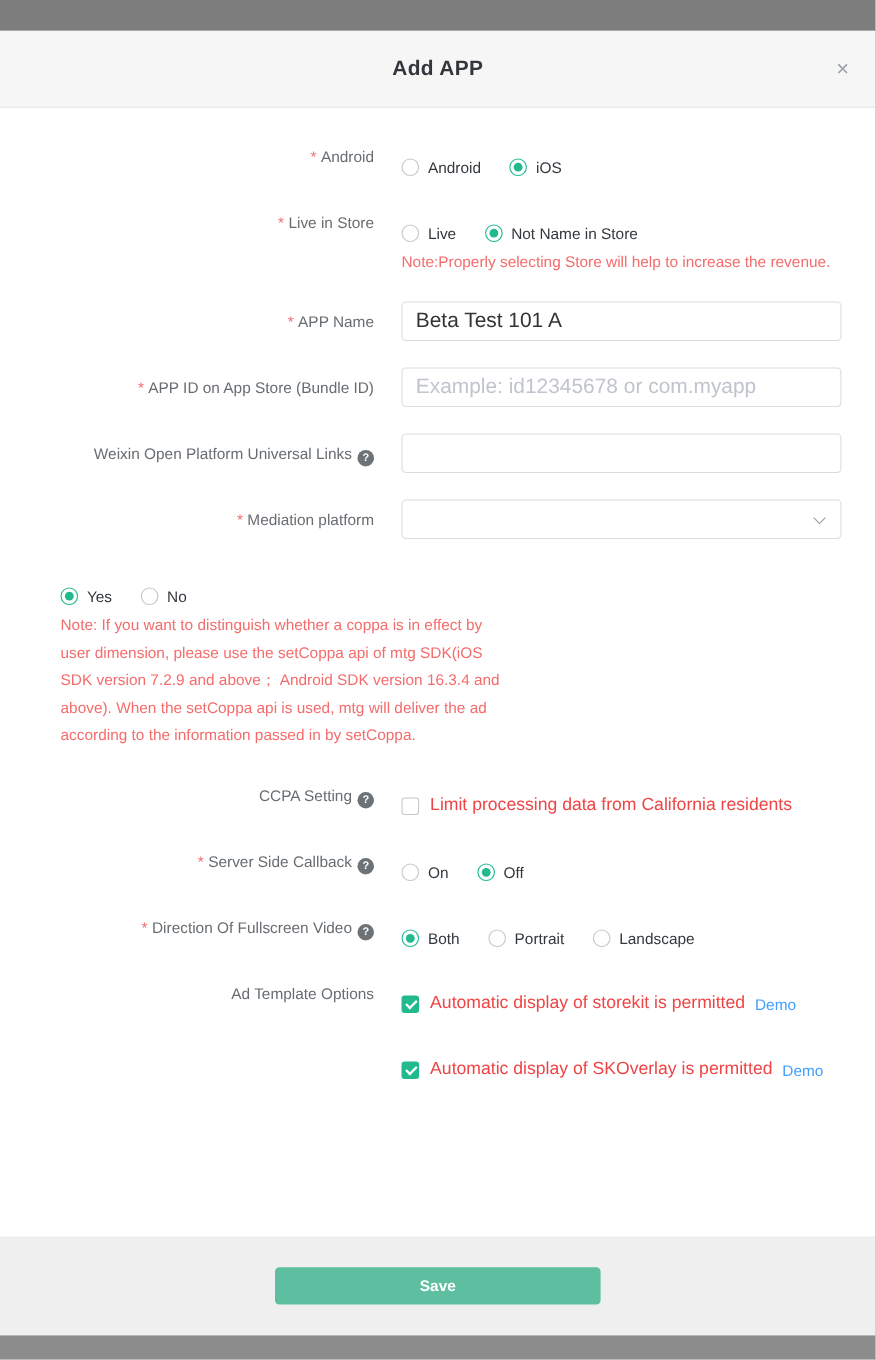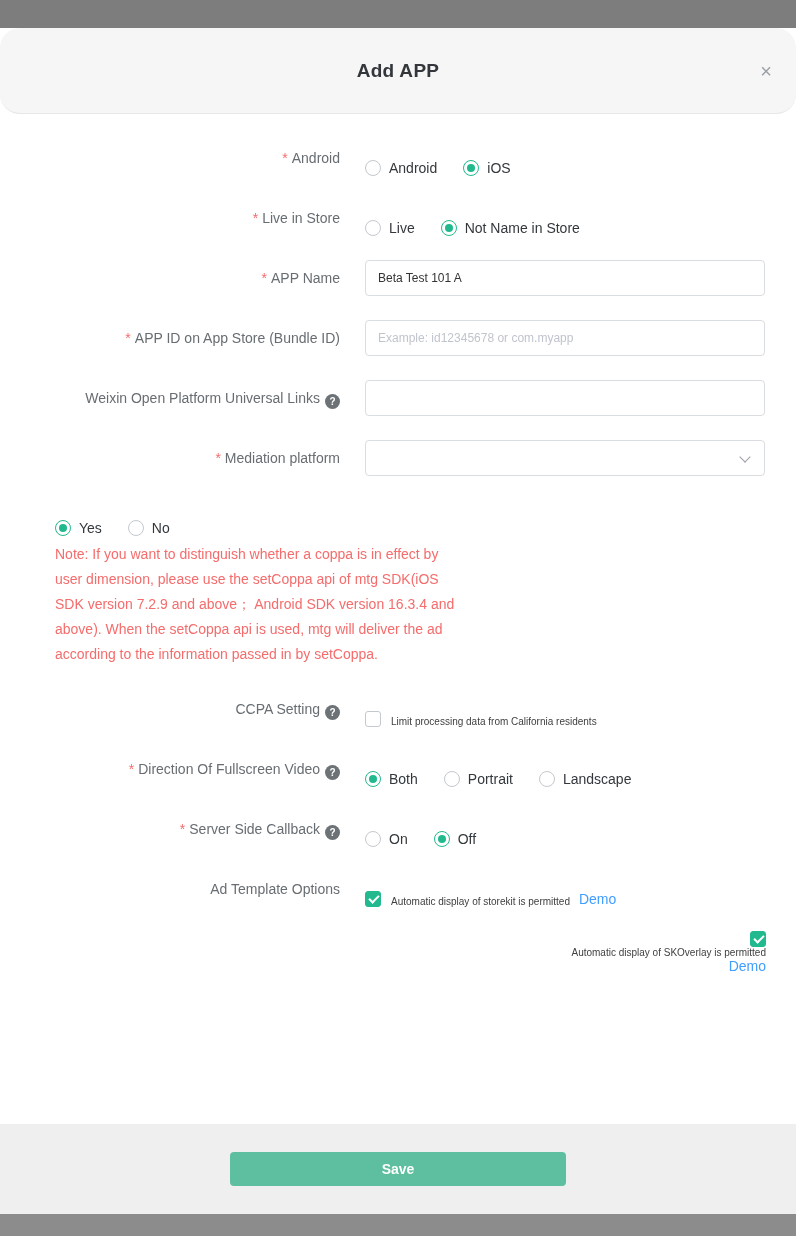--- a/index.html
+++ b/index.html
@@ -6,22 +6,22 @@
   html,body { background:#9a9a9a; }
   .page {
     width:796px; height:1236px; margin:0 auto; background:#fff;
     font-family:"Liberation Sans","DejaVu Sans",sans-serif;
     display:flex; flex-direction:column; overflow:hidden; position:relative;
   }
   .top-bar { height:28px; background:#7d7d7d; flex:0 0 auto; }
   .bottom-bar { height:22px; background:#8c8c8c; flex:0 0 auto; }
 
   .modal-header {
-    height:86px; background:#f6f6f6; border-bottom:1px solid #e7e7e7;
-    display:flex; align-items:center; justify-content:center; position:relative; flex:0 0 auto;border-radius:20px;
+    height:70px; background:#f6f6f6; border-bottom:1px solid #e7e7e7;
+    display:flex; align-items:center; justify-content:center; position:relative; flex:0 0 auto;
   }
   .modal-title { font-size:19px; font-weight:700; color:#33373b; letter-spacing:.3px; }
   .close-x {
     position:absolute; right:20px; top:50%; transform:translateY(-50%);
     color:#9aa0a6; font-size:20px; line-height:20px; cursor:pointer; padding:4px;
   }
 
   .modal-body { flex:1 1 auto; padding:26px 30px 20px 30px; background:#fff; }
 
   .form-row { display:flex; align-items:flex-start; margin-bottom:24px; }
@@ -32,21 +32,21 @@
   .req { color:var(--note,#f56c6c); margin-right:4px; }
   .help-icon {
     display:inline-block; width:15px; height:15px; border-radius:50%;
     background:#6d7276; color:#fff; font-size:10px; font-weight:700;
     line-height:15px; text-align:center; margin-left:5px; vertical-align:-2px; cursor:pointer;
   }
   .form-control { margin-left:25px; flex:1 1 auto; }
 
   .text-input {
     width:400px; height:36px; border:1px solid #d9dce1; border-radius:4px;
-    padding:0 12px; font-size:12px; color:#333; outline:none;
+    padding:0 12px; font-size:19px; color:#333; outline:none;
     font-family:inherit; background:#fff;
   }
   .text-input::placeholder { color:#c0c4cc; }
 
   .select-box {
     width:400px; height:36px; border:1px solid #d9dce1; border-radius:4px;
     position:relative; background:#fff; cursor:pointer;
   }
   .chevron {
     position:absolute; right:15px; top:12px; width:8px; height:8px;
@@ -69,32 +69,32 @@
 
   .checkbox {
     width:16px; height:16px; border-radius:3px; border:1px solid #c4c9cf;
     background:#fff; position:relative; flex:0 0 auto; cursor:pointer;
   }
   .checkbox.checked { background:var(--accent,#23b98e); border-color:var(--accent,#23b98e); }
   .checkbox.checked::after {
     content:""; position:absolute; left:4.5px; top:1px; width:4px; height:8px;
     border:solid #fff; border-width:0 2px 2px 0; transform:rotate(45deg);
   }
-  .check-label { margin-left:10px; font-size:10px; color:#404040; }
+  .check-label { margin-left:10px; font-size:16px; color:#ef4444; }
   .demo-link { color:var(--link,#409eff); font-size:14px; margin-left:9px; cursor:pointer; text-decoration:none; }
-  .check-line + .check-line { margin-top:24px;flex-direction:column; }
+  .check-line + .check-line { margin-top:24px; }
 
   .note { color:var(--note,#f56c6c); font-size:14px; line-height:24px; width:400px; margin-top:6px; }
   .note.big { line-height:25px; }
 
   .modal-footer {
     height:90px; background:#efefef; display:flex; align-items:center; justify-content:center; flex:0 0 auto;
   }
   .save-btn {
-    width:336px; height:34px; border:none; border-radius:4px;
+    width:296px; height:34px; border:none; border-radius:4px;
     background:var(--button,#5dbf9f); color:#fff; font-size:14px; font-weight:700;
     font-family:inherit; cursor:pointer;
   }
 </style>
 </head>
 <body>
 
 <div class="page">
   <div class="top-bar"></div>
 
@@ -127,20 +127,21 @@
         <div class="radio-group">
           <label class="radio-option">
             <span class="radio"></span>
             <span class="opt-label">Live</span>
           </label>
           <label class="radio-option">
             <span class="radio checked"></span>
             <span class="opt-label">Not Name in Store</span>
           </label>
         </div>
+        <div class="note">Note:Properly selecting Store will help to increase the revenue.</div>
       </div>
     </div>
 
     <div class="form-row">
       <div class="form-label"><span class="req">*</span><span>APP Name</span></div>
       <div class="form-control">
         <input class="text-input" type="text" value="Beta Test 101 A" style="">
       </div>
     </div>
 
@@ -189,50 +190,50 @@
       <div class="form-label"><span>CCPA Setting</span><span class="help-icon">?</span></div>
       <div class="form-control">
         <label class="check-line">
           <span class="checkbox"></span>
           <span class="check-label">Limit processing data from California residents</span>
         </label>
       </div>
     </div>
 
     <div class="form-row">
+      <div class="form-label"><span class="req">*</span><span>Server Side Callback</span><span class="help-icon">?</span></div>
+      <div class="form-control">
+        <div class="radio-group">
+          <label class="radio-option">
+            <span class="radio"></span>
+            <span class="opt-label">On</span>
+          </label>
+          <label class="radio-option">
+            <span class="radio checked"></span>
+            <span class="opt-label">Off</span>
+          </label>
+        </div>
+      </div>
+    </div>
+
+    <div class="form-row">
       <div class="form-label"><span class="req">*</span><span>Direction Of Fullscreen Video</span><span class="help-icon">?</span></div>
       <div class="form-control">
         <div class="radio-group">
           <label class="radio-option">
             <span class="radio checked"></span>
             <span class="opt-label">Both</span>
           </label>
           <label class="radio-option">
             <span class="radio"></span>
             <span class="opt-label">Portrait</span>
           </label>
           <label class="radio-option">
             <span class="radio"></span>
             <span class="opt-label">Landscape</span>
-          </label>
-        </div>
-      </div>
-    </div>
-
-    <div class="form-row">
-      <div class="form-label"><span class="req">*</span><span>Server Side Callback</span><span class="help-icon">?</span></div>
-      <div class="form-control">
-        <div class="radio-group">
-          <label class="radio-option">
-            <span class="radio"></span>
-            <span class="opt-label">On</span>
-          </label>
-          <label class="radio-option">
-            <span class="radio checked"></span>
-            <span class="opt-label">Off</span>
           </label>
         </div>
       </div>
     </div>
 
     <div class="form-row">
       <div class="form-label"><span>Ad Template Options</span></div>
       <div class="form-control">
         <div class="check-line">
           <span class="checkbox checked"></span>

